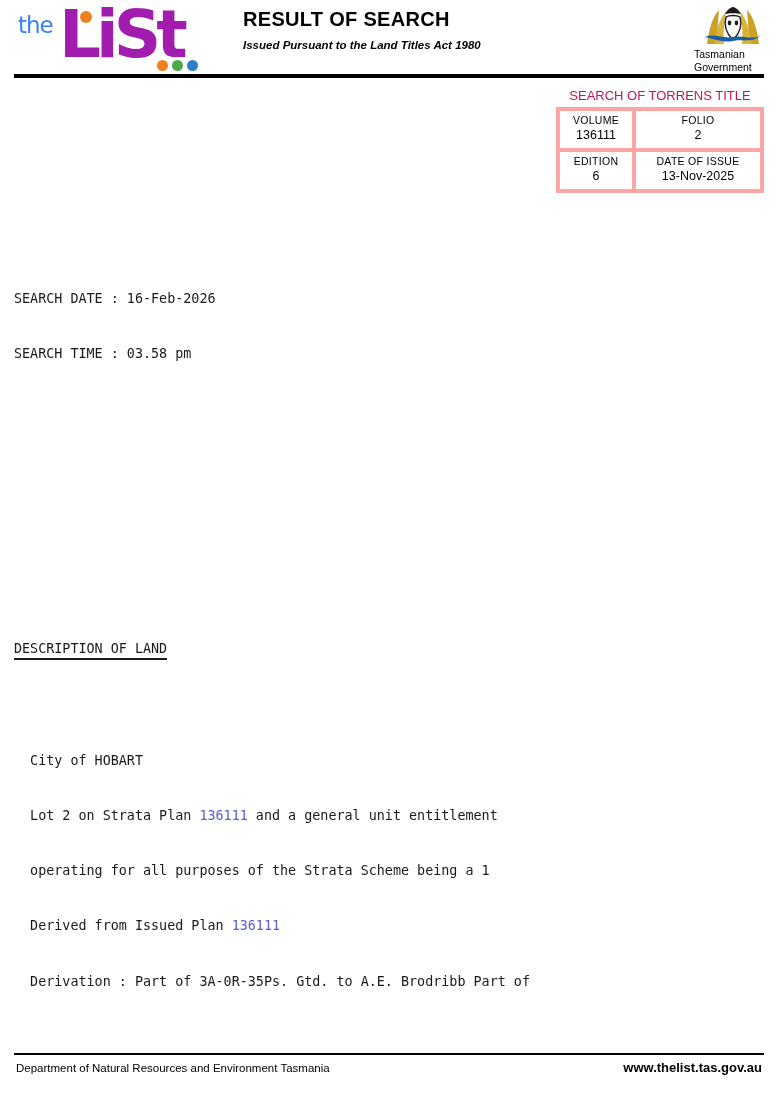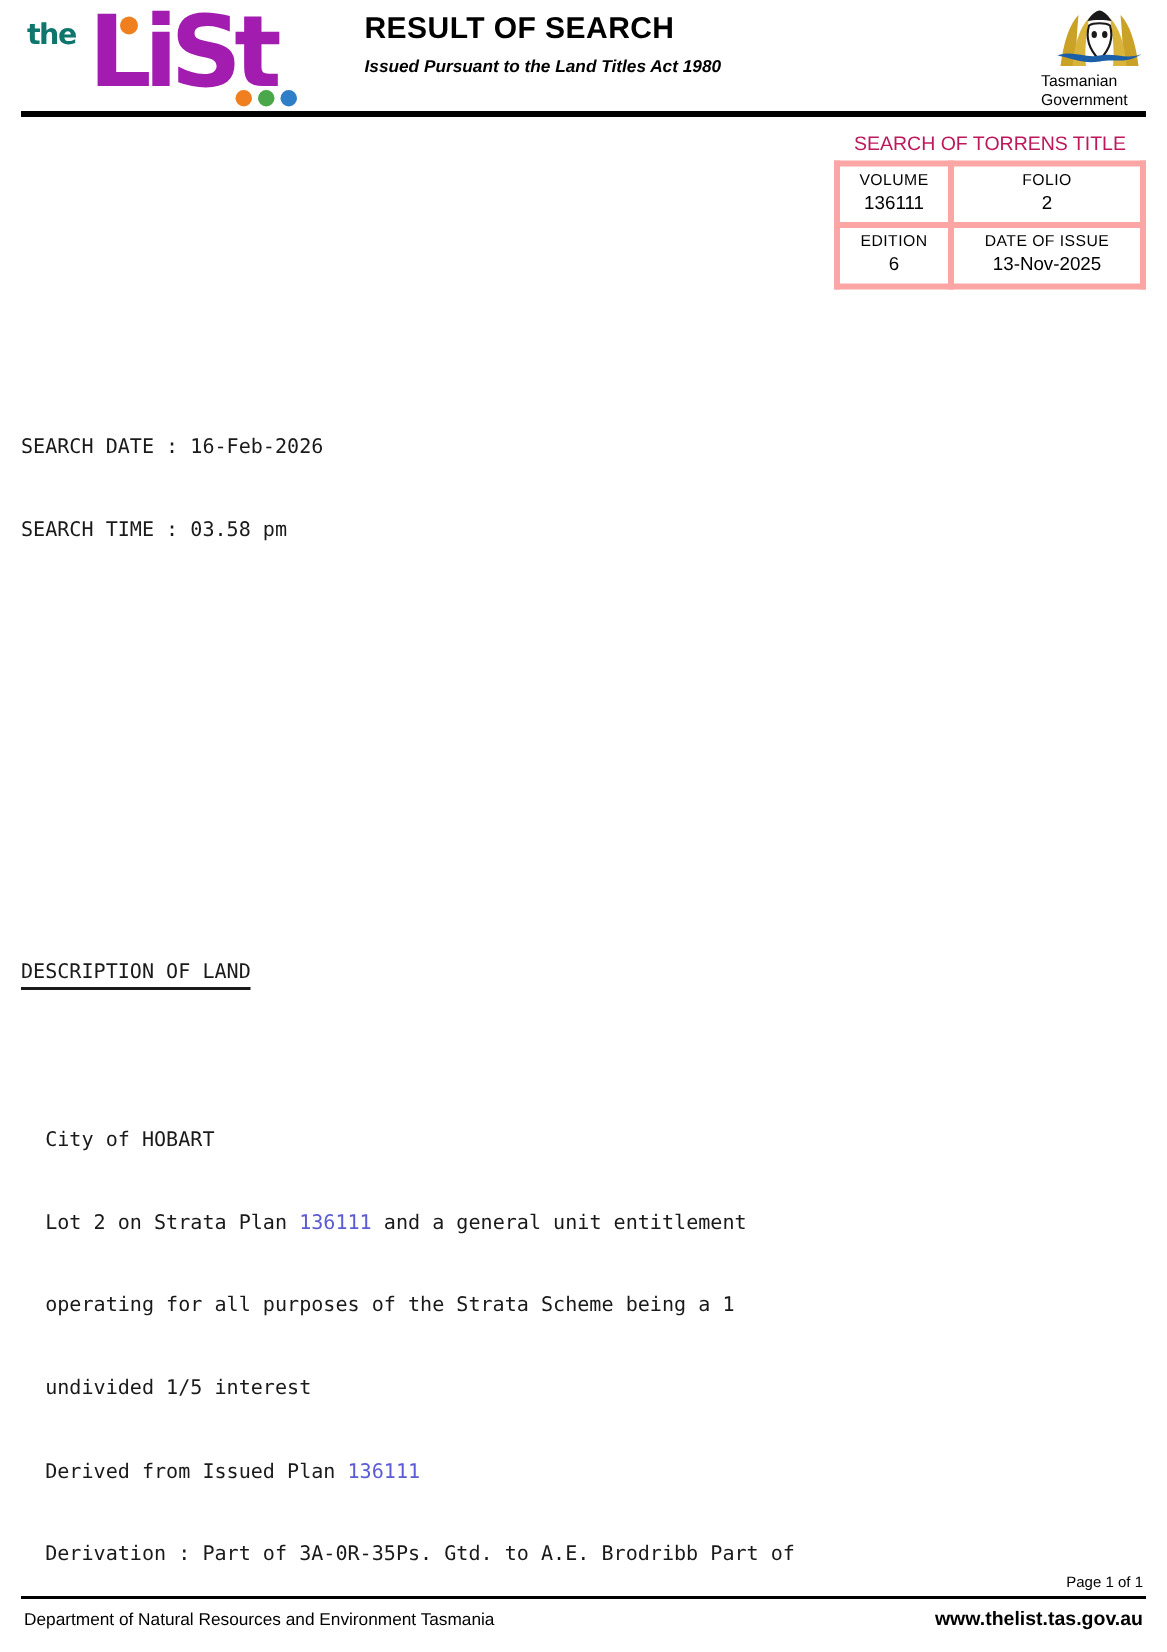--- a/index.html
+++ b/index.html
@@ -43,24 +43,24 @@
     left: 16px;
     top: 6px;
     width: 200px;
     height: 66px;
   }
   .logo-the {
     position: absolute;
     left: 2px;
     top: 8px;
     font-family: "DejaVu Sans", sans-serif;
-    font-size: 19px;
-    font-weight: 700;
+    font-size: 23px;
+    font-weight: 400;
     letter-spacing: -1px;
-    color: #0f766e;
+    color: #3b82f6;
     line-height: 1;
   }
   .logo-word {
     position: absolute;
     left: 43px;
     top: -4px;
     font-family: "DejaVu Sans", sans-serif;
     font-size: 66px;
     font-weight: 700;
     letter-spacing: -5px;
@@ -281,21 +281,20 @@
     <div class="spacer-lg"></div>
     <div class="spacer-lg"></div>
 
     
     <div class="section">
       <div><span class="sec-head">DESCRIPTION OF LAND</span></div>
       <div class="spacer-lg"></div>
       <div class="ln">  City of HOBART</div>
       <div class="ln"><span>  Lot 2 on Strata Plan </span><span class="lnk">136111</span><span> and a general unit entitlement</span></div>
       <div class="ln">  operating for all purposes of the Strata Scheme being a 1</div>
-      <div class="ln">  undivided 1/5 interest</div>
       <div class="ln"><span>  Derived from Issued Plan </span><span class="lnk">136111</span></div>
       <div class="ln">  Derivation : Part of 3A-0R-35Ps. Gtd. to A.E. Brodribb Part of</div>
     </div>
 
     
     
 
     
     
 
@@ -307,21 +306,20 @@
 
     
     
 
     
     
 
   </div>
 
   <div style="position:absolute; left:0; top:1050px; width:778px;">
-    <div style="text-align:right; padding-right:16px; font-size:10px; font-family:'Liberation Sans',sans-serif; color:#000;">Page 1 of  1</div>
     <div style="margin:3px 14px 0 14px; height:2px; background:#000;"></div>
     <div style="display:flex; justify-content:space-between; align-items:baseline; margin:5px 16px 0 16px;">
       <div style="font-size:11.5px; font-family:'Liberation Sans',sans-serif; color:#000;">Department of Natural Resources and Environment Tasmania</div>
       <div style="font-size:13px; font-weight:700; font-family:'Liberation Sans',sans-serif; color:#000;">www.thelist.tas.gov.au</div>
     </div>
   </div>
 
 </div>
 
 </body></html>

